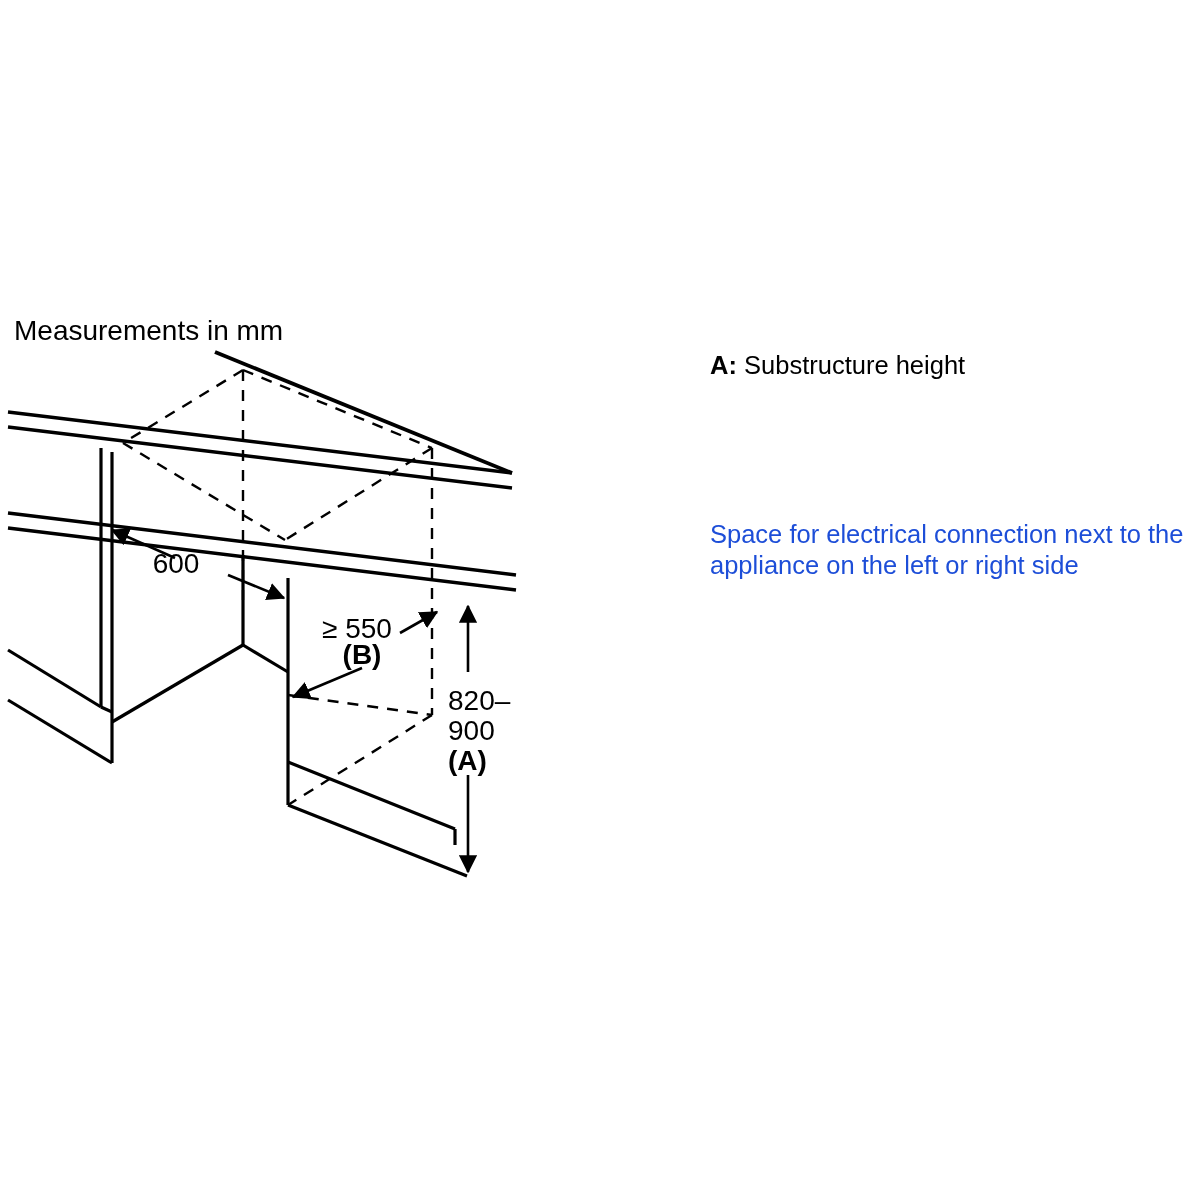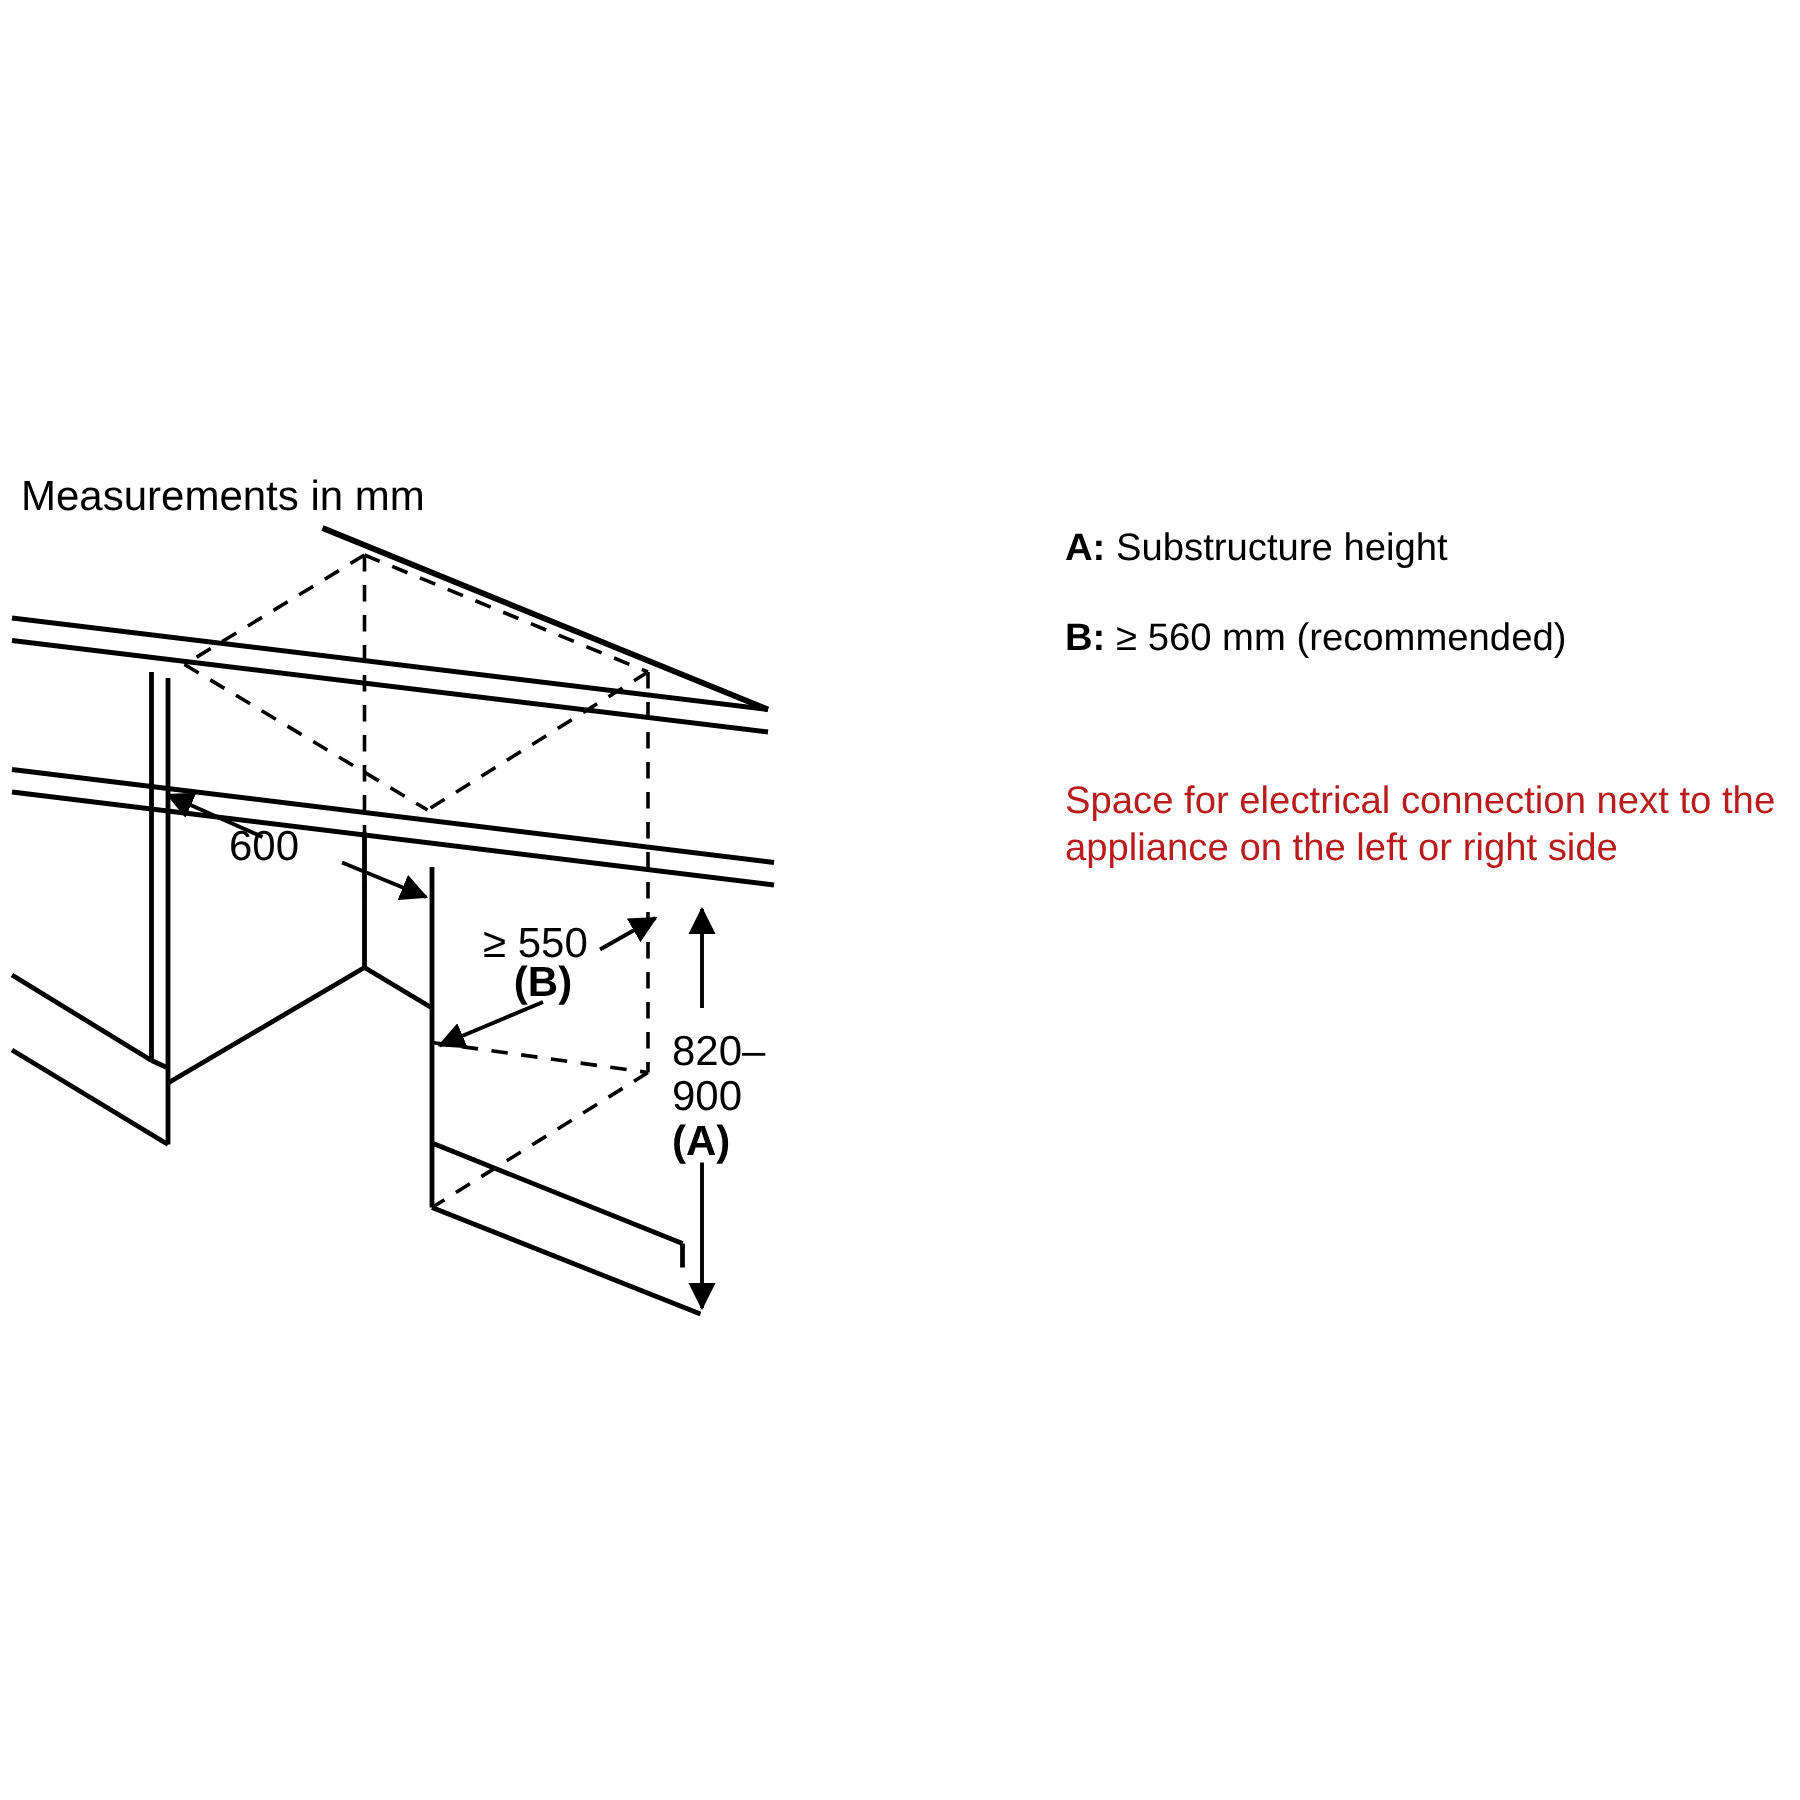--- a/index.html
+++ b/index.html
@@ -60,21 +60,21 @@
   }
   .legend-row-a { margin-bottom: 30px; }
   .legend-row-b { margin-bottom: 0; }
   .legend-note {
     position: absolute;
     left: 710px;
     top: 519px;
     width: 490px;
     font-size: 25.5px;
     line-height: 1.22;
-    color: #b91c1c;
+    color: #1d4ed8;
   }
 </style>
 </head>
 <body>
 
 <div id="root">
 
   <svg id="diagram-svg" viewBox="0 0 1200 1200" xmlns="http://www.w3.org/2000/svg">
     <defs>
       <marker id="arrowSolid" viewBox="0 0 10 10" refX="9.2" refY="5" markerWidth="7" markerHeight="7" orient="auto-start-reverse">
@@ -164,21 +164,17 @@
     <text class="svg-text dim-label" x="448" y="710" text-anchor="start">820–</text>
     <text class="svg-text dim-label" x="448" y="740" text-anchor="start">900</text>
     <text class="svg-text dim-label-bold" x="448" y="770" text-anchor="start">(A)</text>
   </svg>
 
   <div class="legend">
     <div class="legend-line legend-row-a">
       <span class="key">A:</span>
       <span>Substructure height</span>
     </div>
-    <div class="legend-line legend-row-b">
-      <span class="key">B:</span>
-      <span>≥ 560 mm (recommended)</span>
-    </div>
   </div>
 
   <div class="legend-note">Space for electrical connection next to the appliance on the left or right side</div>
 
 </div>
 
 </body></html>

